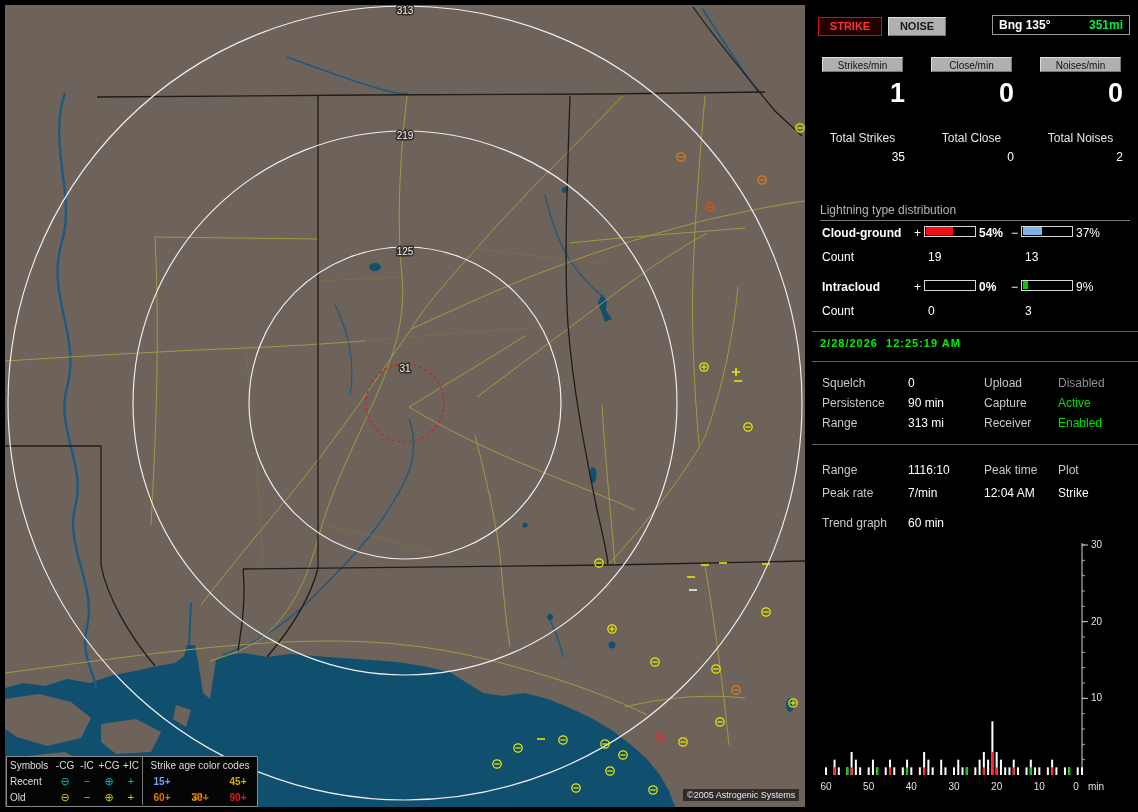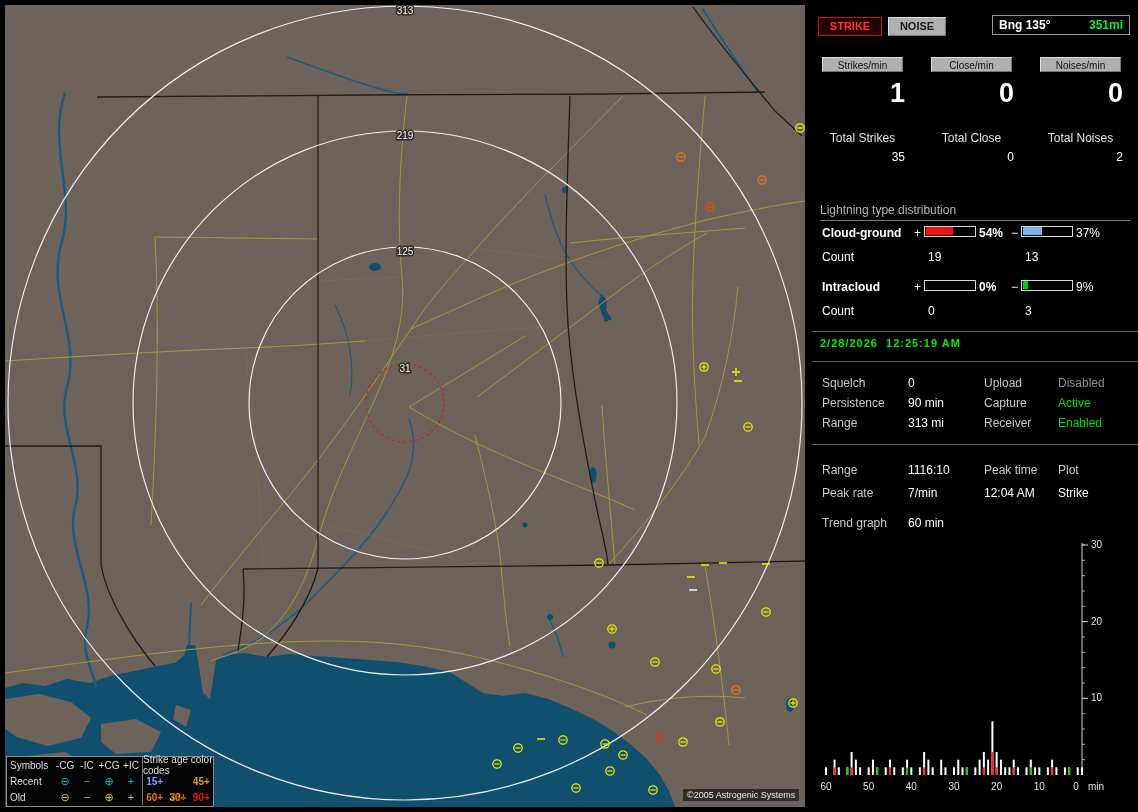--- a/index.html
+++ b/index.html
@@ -8,21 +8,21 @@
     font-family:"Liberation Sans",sans-serif;color:#fff;
   }
   
   .map-wrap{position:absolute;left:5px;top:5px;width:800px;height:802px;}
   .copyright{
     position:absolute;left:683px;top:789px;font-size:9px;color:#e8e8e8;
     background:rgba(0,0,0,.55);padding:1px 4px;white-space:nowrap;
   }
   
   .legend{
-    position:absolute;left:6px;top:756px;width:208px;height:51px;background:#050505;
+    position:absolute;left:6px;top:756px;width:252px;height:51px;background:#050505;
     border:1px solid #8a8a8a;font-size:10px;color:#ddd;z-index:5;box-sizing:border-box;
   }
   .lg-row{display:flex;align-items:center;height:16px;}
   .lg-label{width:44px;padding-left:3px;}
   .lg-sym{width:22px;text-align:center;}
   .glyph{font-size:11px;line-height:11px;}
   .lg-ages{flex:1;display:flex;align-items:center;height:100%;border-left:1px solid #777;}
   .lg-ages-head{justify-content:center;}
   .lg-age{flex:1;text-align:center;font-weight:bold;}
   

